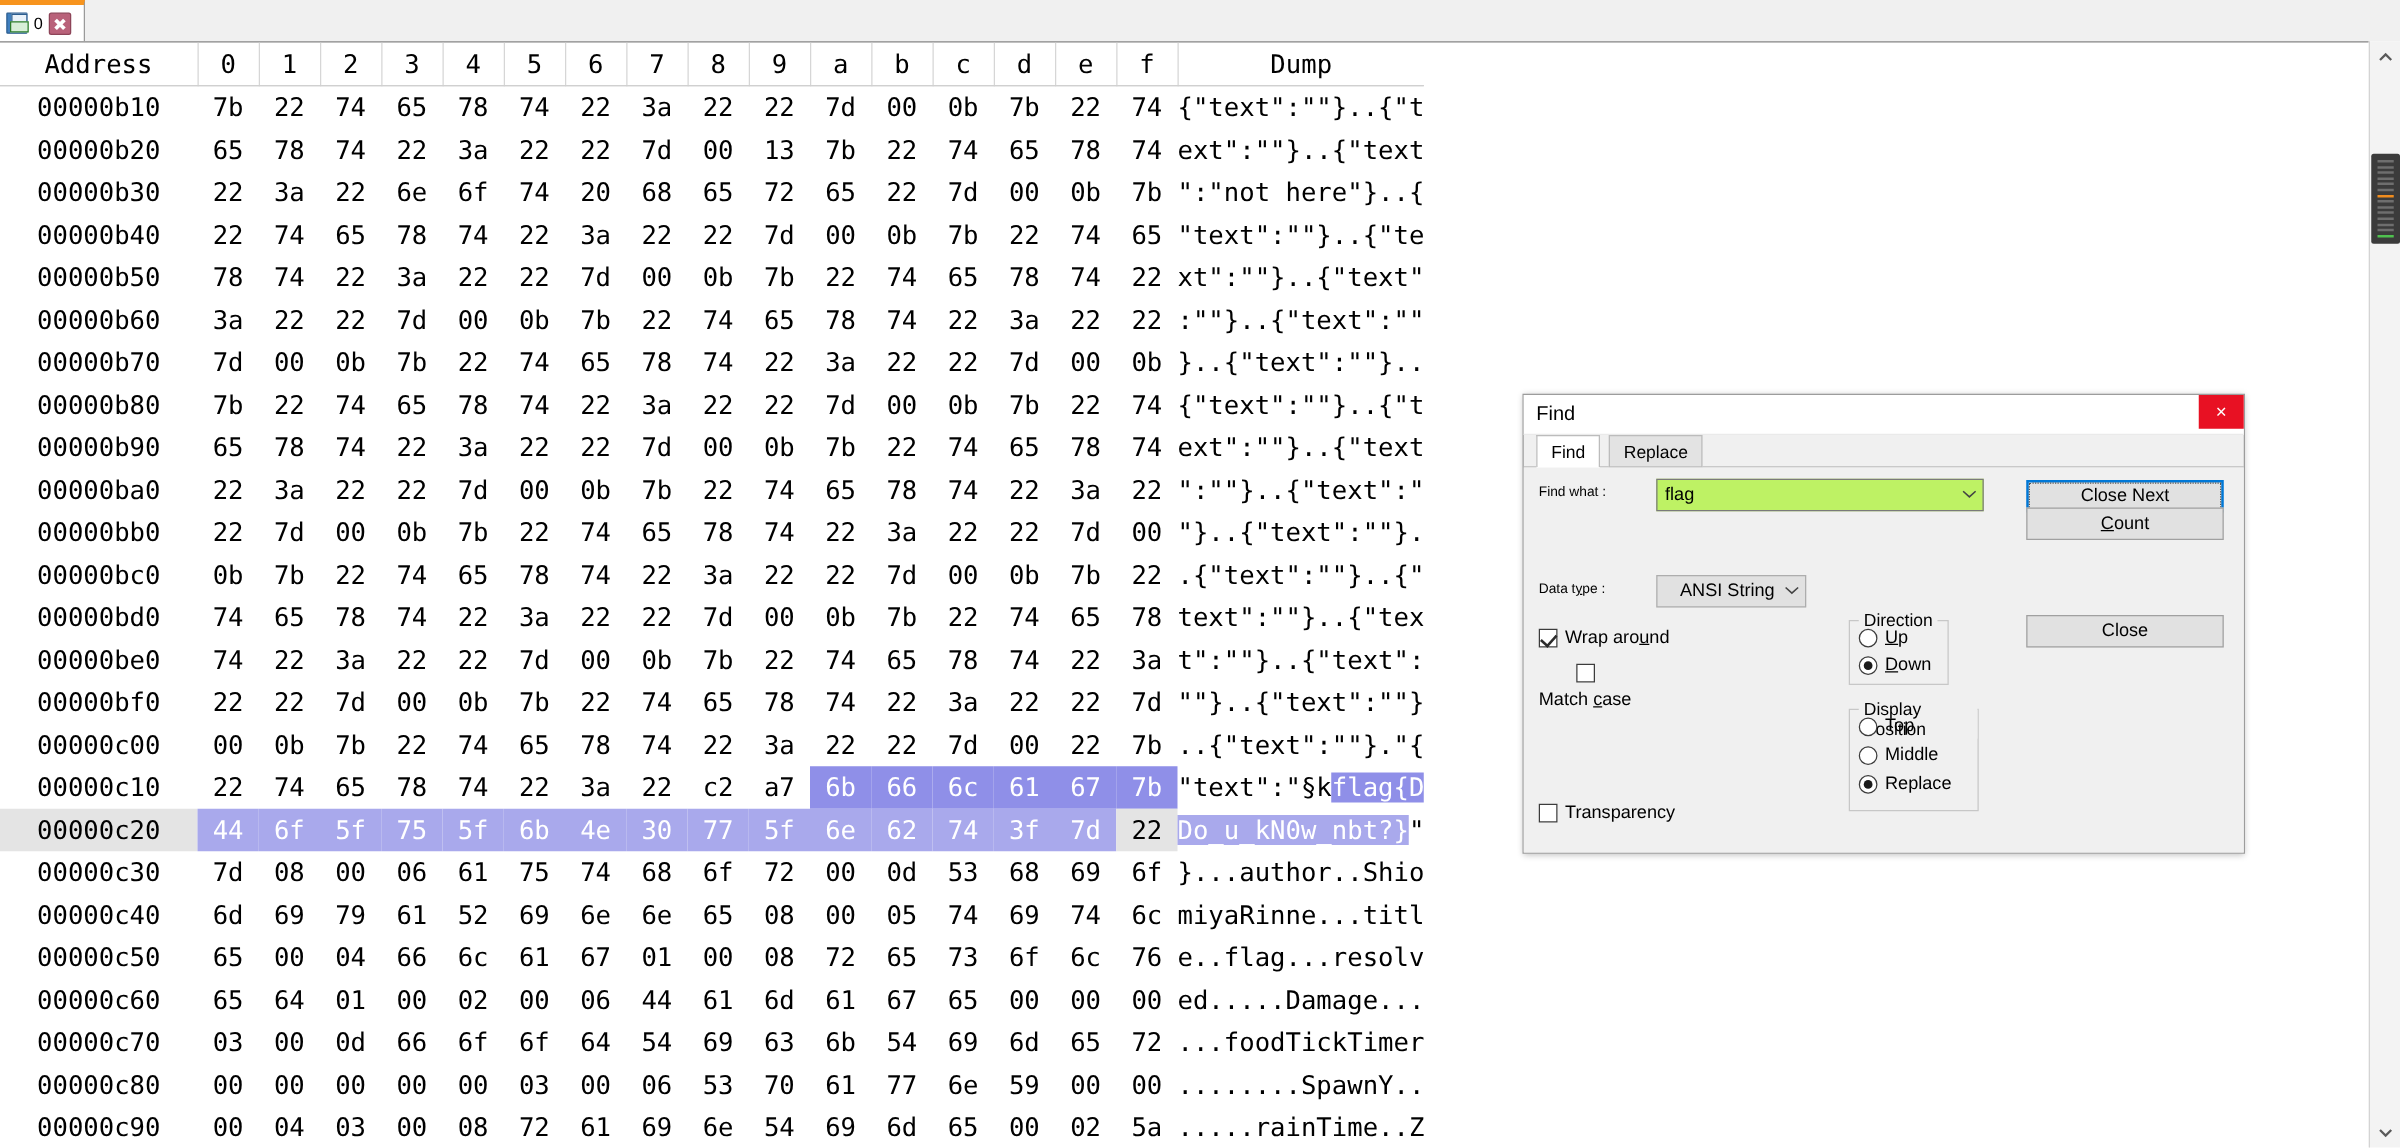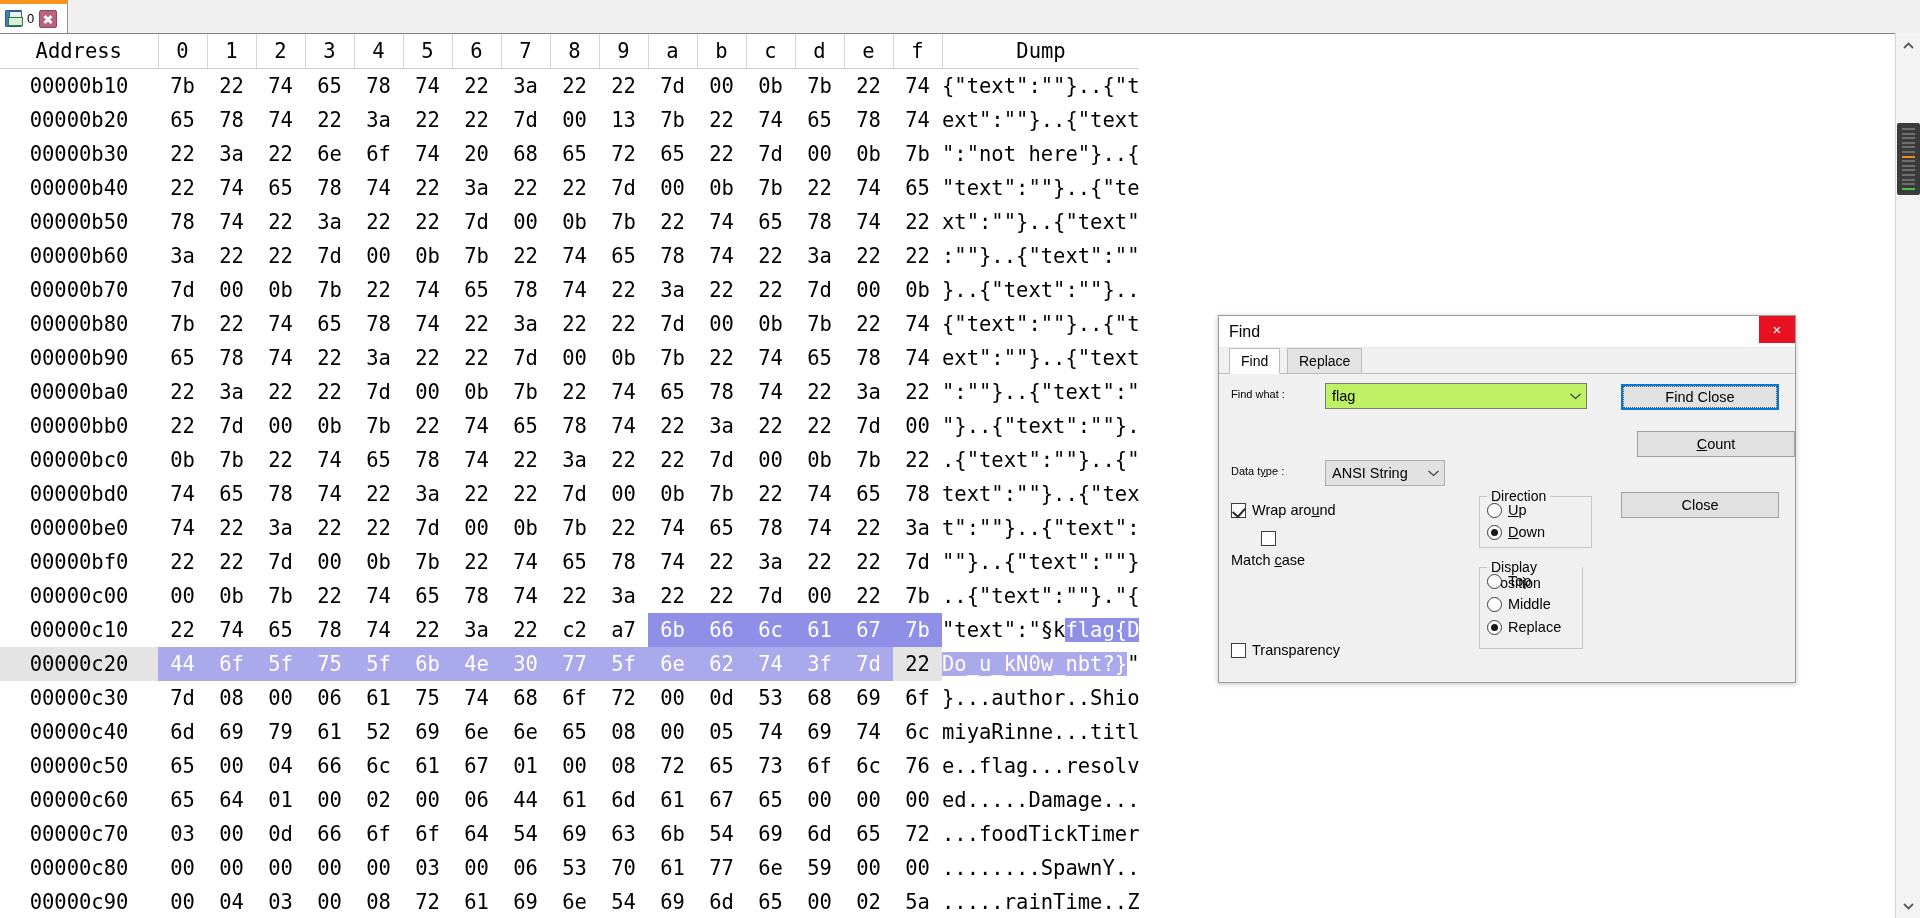--- a/index.html
+++ b/index.html
@@ -184,21 +184,21 @@
   #findwhat-value {
     padding-left: 6px; font-size: 14.5px; flex: 1 1 auto;
   }
   .chev {
     width: 22px; text-align: center; color: #444; font-size: 11px;
   }
   #datatype-combo {
     position: absolute; left: 106px; top: 86px;
     width: 120px; height: 26px;
     background: #e1e1e1; border: 1px solid #adadad;
-    display: flex; align-items: center;
+    display: flex; align-items: center; padding-left: 12px;
   }
   #datatype-value { padding-left: 6px; font-size: 14.5px; flex: 1 1 auto; }
 
   .chk {
     position: absolute; display: flex; align-items: center; gap: 6px;
     font-size: 14.5px;
   }
   .box {
     width: 15px; height: 15px; background: #fff; border: 1px solid #3c3c3c;
     position: relative; flex: 0 0 auto;
@@ -213,21 +213,21 @@
   #chk-transparency { left: 12px; top: 268px; }
 
   .groupbox {
     position: absolute;
     border: 1px solid #c7c7c7;
   }
   .grouplabel {
     position: absolute; top: -9px; left: 7px;
     background: #f0f0f0; padding: 0 4px; font-size: 14px;
   }
-  #grp-direction { left: 258px; top: 122px; width: 113px; height: 52px; }
+  #grp-direction { left: 258px; top: 122px; width: 80px; height: 52px; }
   #grp-display   { left: 258px; top: 193px; width: 104px; height: 82px; }
 
   .radio {
     position: absolute; display: flex; align-items: center; gap: 6px;
     font-size: 14.5px; left: 7px;
   }
   .rdot {
     width: 15px; height: 15px; border: 1px solid #3c3c3c; border-radius: 50%;
     background: #fff; position: relative; flex: 0 0 auto;
   }
@@ -244,21 +244,21 @@
     font-size: 14.5px;
   }
   #btn-findnext {
     top: 10px; border: 2px solid #0078d7; background: #e1e1e1;
   }
   #btn-findnext .inner {
     width: 100%; height: 100%;
     border: 1px dotted #555;
     display: flex; align-items: center; justify-content: center;
   }
-  #btn-count { top: 57px; margin-left: 16px; }
+  #btn-count { top: 32px; }
   #btn-close { top: 118px; text-align: center; }
   .u { text-decoration: underline; }
 </style>
 </head>
 <body>
 
 <div id="tabstrip">
   <div id="tab-0">
     <span class="floppy"></span>
     <span id="tab-label">0</span>
@@ -374,21 +374,21 @@
         <span class="rdot"></span>
         <span>Middle</span>
       </label>
       <label class="radio" style="top:51px">
         <span class="rdot on"></span>
         <span>Replace</span>
       </label>
     </fieldset>
 
     <div class="dlgbtn" id="btn-findnext">
-      <span class="inner">Find Close</span>
+      <span class="inner">Close Next</span>
     </div>
     <div class="dlgbtn" id="btn-count">
       <span><span class="u">C</span>ount</span>
     </div>
     <div class="dlgbtn" id="btn-close">
       <span>Close</span>
     </div>
 
   </div>
 </div>

